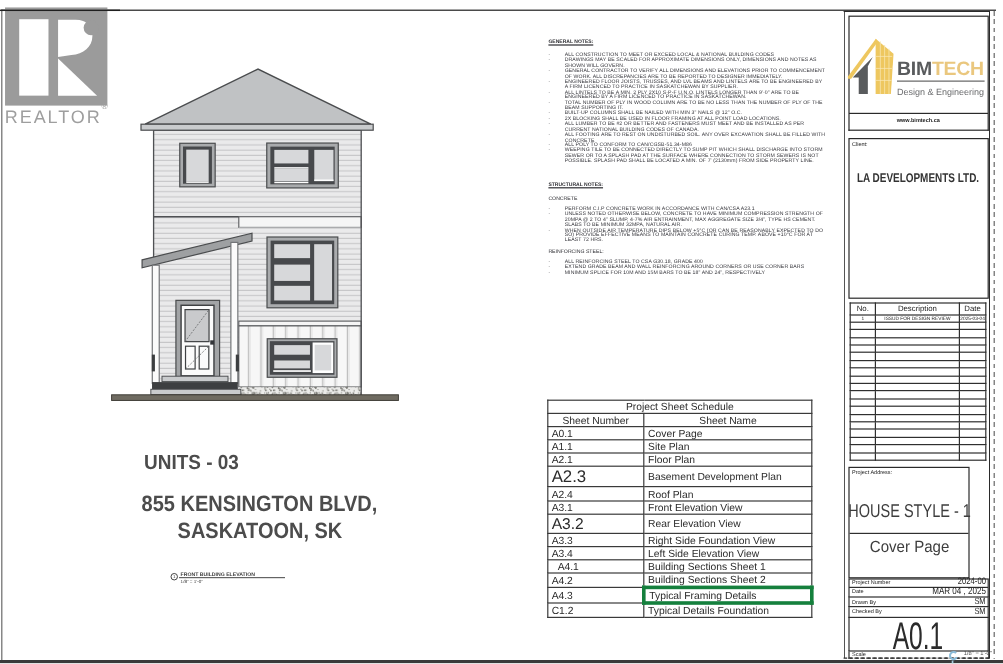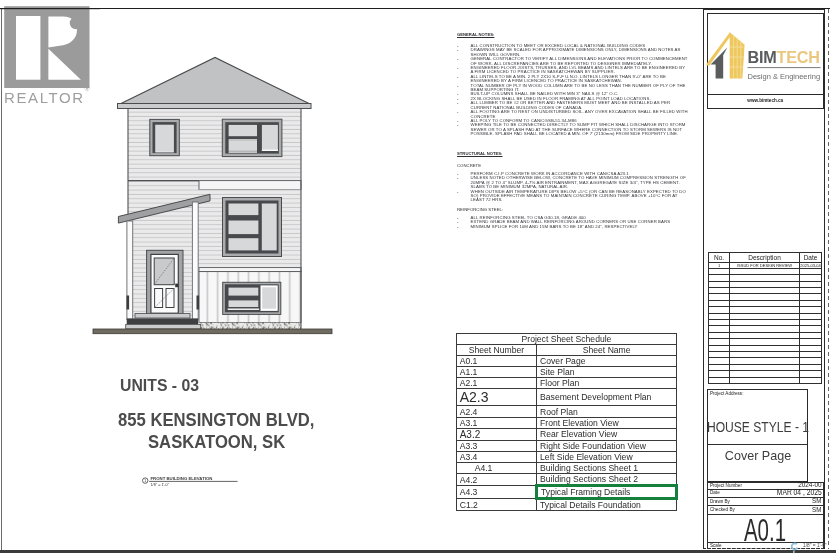--- a/index.html
+++ b/index.html
@@ -275,33 +275,33 @@
           </tr>
           <tr>
             <td style="border:1px solid #3a3a3a;height:10.2px;font-size:8.6px;color:#2b2b2b;padding:0 0 0 3px;white-space:nowrap;overflow:hidden;">A2.4</td>
             <td style="border:1px solid #3a3a3a;font-size:8.6px;color:#2b2b2b;padding:0 0 0 3px;white-space:nowrap;overflow:hidden;margin-top:47px;">Roof Plan</td>
           </tr>
           <tr>
             <td style="border:1px solid #3a3a3a;height:10.2px;font-size:8.6px;color:#2b2b2b;padding:0 0 0 3px;white-space:nowrap;overflow:hidden;">A3.1</td>
             <td style="border:1px solid #3a3a3a;font-size:8.6px;color:#2b2b2b;padding:0 0 0 3px;white-space:nowrap;overflow:hidden;">Front Elevation View</td>
           </tr>
           <tr>
-            <td style="border:1px solid #3a3a3a;height:10.2px;font-size:10px;color:#2b2b2b;padding:0 0 0 3px;white-space:nowrap;overflow:hidden;">A3.2</td>
+            <td style="border:1px solid #3a3a3a;height:10.2px;font-size:13px;color:#2b2b2b;padding:0 0 0 3px;white-space:nowrap;overflow:hidden;">A3.2</td>
             <td style="border:1px solid #3a3a3a;font-size:8.6px;color:#2b2b2b;padding:0 0 0 3px;white-space:nowrap;overflow:hidden;">Rear Elevation View</td>
           </tr>
           <tr>
             <td style="border:1px solid #3a3a3a;height:10.2px;font-size:8.6px;color:#2b2b2b;padding:0 0 0 3px;white-space:nowrap;overflow:hidden;">A3.3</td>
             <td style="border:1px solid #3a3a3a;font-size:8.6px;color:#2b2b2b;padding:0 0 0 3px;white-space:nowrap;overflow:hidden;">Right Side Foundation View</td>
           </tr>
           <tr>
             <td style="border:1px solid #3a3a3a;height:10.2px;font-size:8.6px;color:#2b2b2b;padding:0 0 0 3px;white-space:nowrap;overflow:hidden;">A3.4</td>
             <td style="border:1px solid #3a3a3a;font-size:8.6px;color:#2b2b2b;padding:0 0 0 3px;white-space:nowrap;overflow:hidden;">Left Side Elevation View</td>
           </tr>
           <tr>
-            <td style="border:1px solid #3a3a3a;height:10.2px;font-size:8.6px;color:#2b2b2b;padding:0 0 0 18px;white-space:nowrap;overflow:hidden;">A4.1</td>
+            <td style="border:1px solid #3a3a3a;height:10.2px;font-size:8.6px;color:#2b2b2b;padding:0 0 0 8px;white-space:nowrap;overflow:hidden;">A4.1</td>
             <td style="border:1px solid #3a3a3a;font-size:8.6px;color:#2b2b2b;padding:0 0 0 3px;white-space:nowrap;overflow:hidden;">Building Sections Sheet 1</td>
           </tr>
           <tr>
             <td style="border:1px solid #3a3a3a;height:10.2px;font-size:8.6px;color:#2b2b2b;padding:0 0 0 3px;white-space:nowrap;overflow:hidden;">A4.2</td>
             <td style="border:1px solid #3a3a3a;font-size:8.6px;color:#2b2b2b;padding:0 0 0 3px;white-space:nowrap;overflow:hidden;">Building Sections Sheet 2</td>
           </tr>
           <tr>
             <td style="border:1px solid #3a3a3a;height:10.2px;font-size:8.6px;color:#2b2b2b;padding:0 0 0 3px;white-space:nowrap;overflow:hidden;">A4.3</td>
             <td style="border:3px solid #15803d;font-size:8.6px;color:#2b2b2b;padding:0 0 0 3px;white-space:nowrap;overflow:hidden;">Typical Framing Details</td>
           </tr>
@@ -333,20 +333,24 @@
   <polygon points="727.3,47.6 710.6,64.6 715.6,64.6 715.6,78.4 723.2,78.4 723.2,55.2" fill="#595b5d"></polygon>
   <text x="747.5" y="62.5" font-size="16.2" font-weight="bold" fill="#595b5d" font-family="Liberation Sans,sans-serif" letter-spacing="-0.2">BIM<tspan fill="#eac77e">TECH</tspan></text>
   <line x1="747.5" y1="67.6" x2="820.5" y2="67.6" stroke="#6a6a6a" stroke-width="0.9"></line>
   <text x="747.5" y="79" font-size="7.5" fill="#6b6c6e" font-family="Liberation Sans,sans-serif">Design &amp; Engineering</text>
 </svg>
 
 <div class="abs" style="left:707px;top:94.5px;width:116.5px;height:14px;border:1.2px solid #2a2a2a;border-top:none;">
   <div style="position:absolute;left:0;right:0;top:3.2px;text-align:center;font-size:4.6px;font-weight:bold;color:#222;">www.bimtech.ca</div>
 </div>
 
+<div class="abs" style="left:707px;top:115px;width:116.5px;height:133.5px;border:1.2px solid #2a2a2a;">
+  <div style="font-size:4.6px;color:#222;margin:1.5px 0 0 2px;">Client:</div>
+  <div style="position:absolute;left:50%;top:27px;font-size:10.5px;font-weight:bold;color:#333;transform:translateX(-50%) scaleX(0.79);white-space:nowrap;">LA DEVELOPMENTS LTD.</div>
+</div>
 
 <div id="revtable" class="abs" style="left:708px;top:252px;">
       <table style="border-collapse:collapse;table-layout:fixed;width:114px;font-family:'Liberation Sans',sans-serif;">
         <tbody>
           <tr>
             <td style="border:1px solid #2f2f2f;width:20px;height:8.5px;text-align:center;font-size:6.5px;color:#222;padding:0;">No.</td>
             <td style="border:1px solid #2f2f2f;width:69px;text-align:center;font-size:6.5px;color:#222;padding:0;">Description</td>
             <td style="border:1px solid #2f2f2f;text-align:center;font-size:6.5px;color:#222;padding:0;">Date</td>
           </tr>
           <tr>

